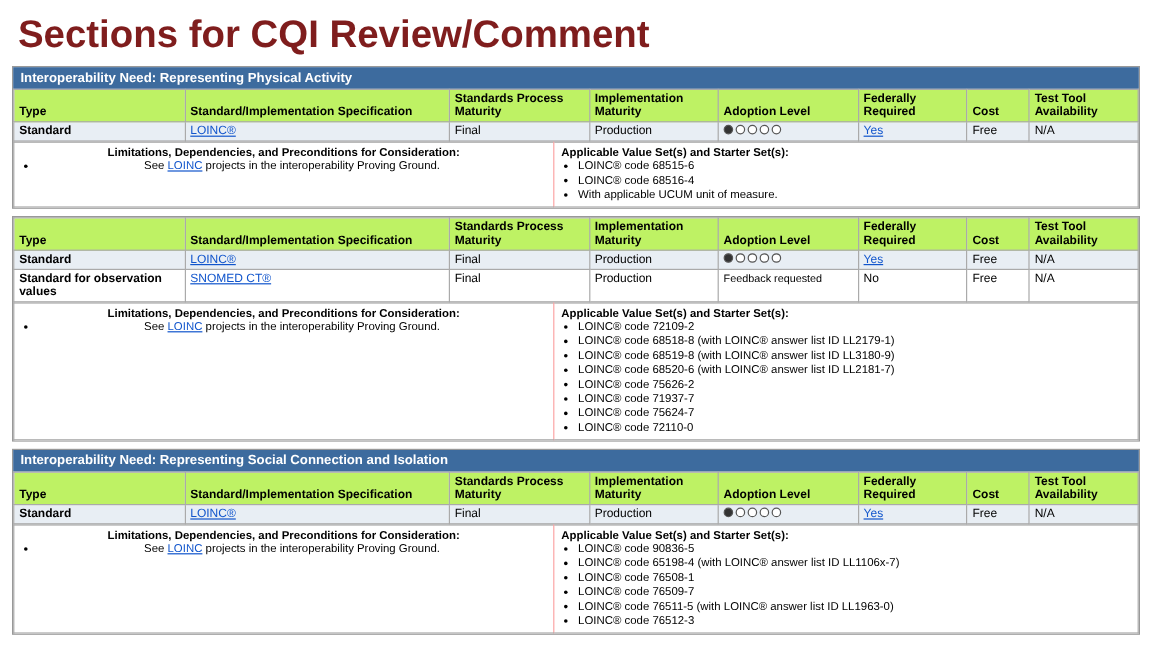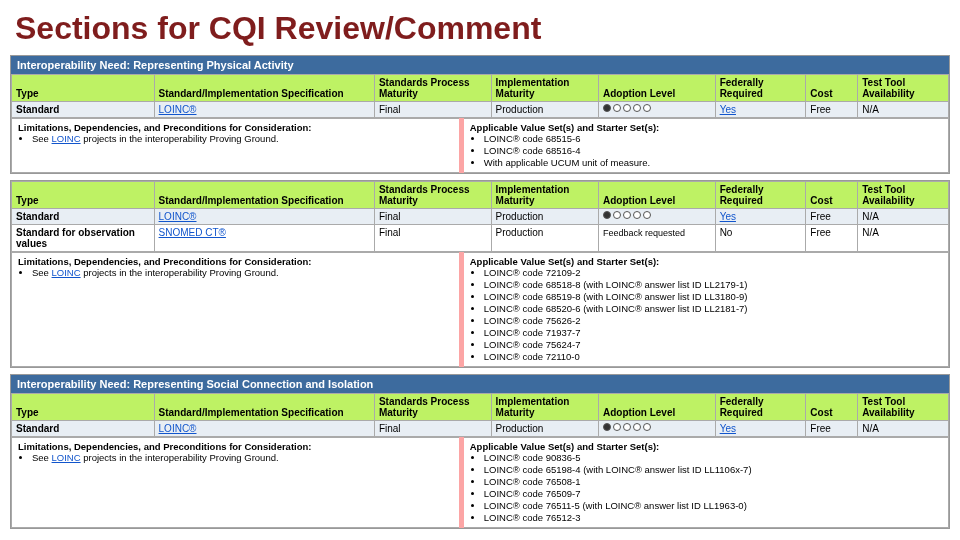--- a/index.html
+++ b/index.html
@@ -81,21 +81,22 @@
     .dot-filled { background: #333; }
     .dot-empty { background: #fff; }
 
     .limitations-row td {
       background: #fff;
       font-size: 9.5px;
       padding: 3px 6px;
     }
     .limitations-row .left-cell {
       width: 48%;
-      border-right: 5px solid #fca5a5;
+      border-right: 1px solid #fca5a5;
+      text-align: center;
     }
     .limitations-row .right-cell {
       width: 52%;
     }
     .limitations-row ul {
       margin-left: 14px;
       font-size: 9.5px;
     }
     .limitations-row li {
       margin-bottom: 1px;

